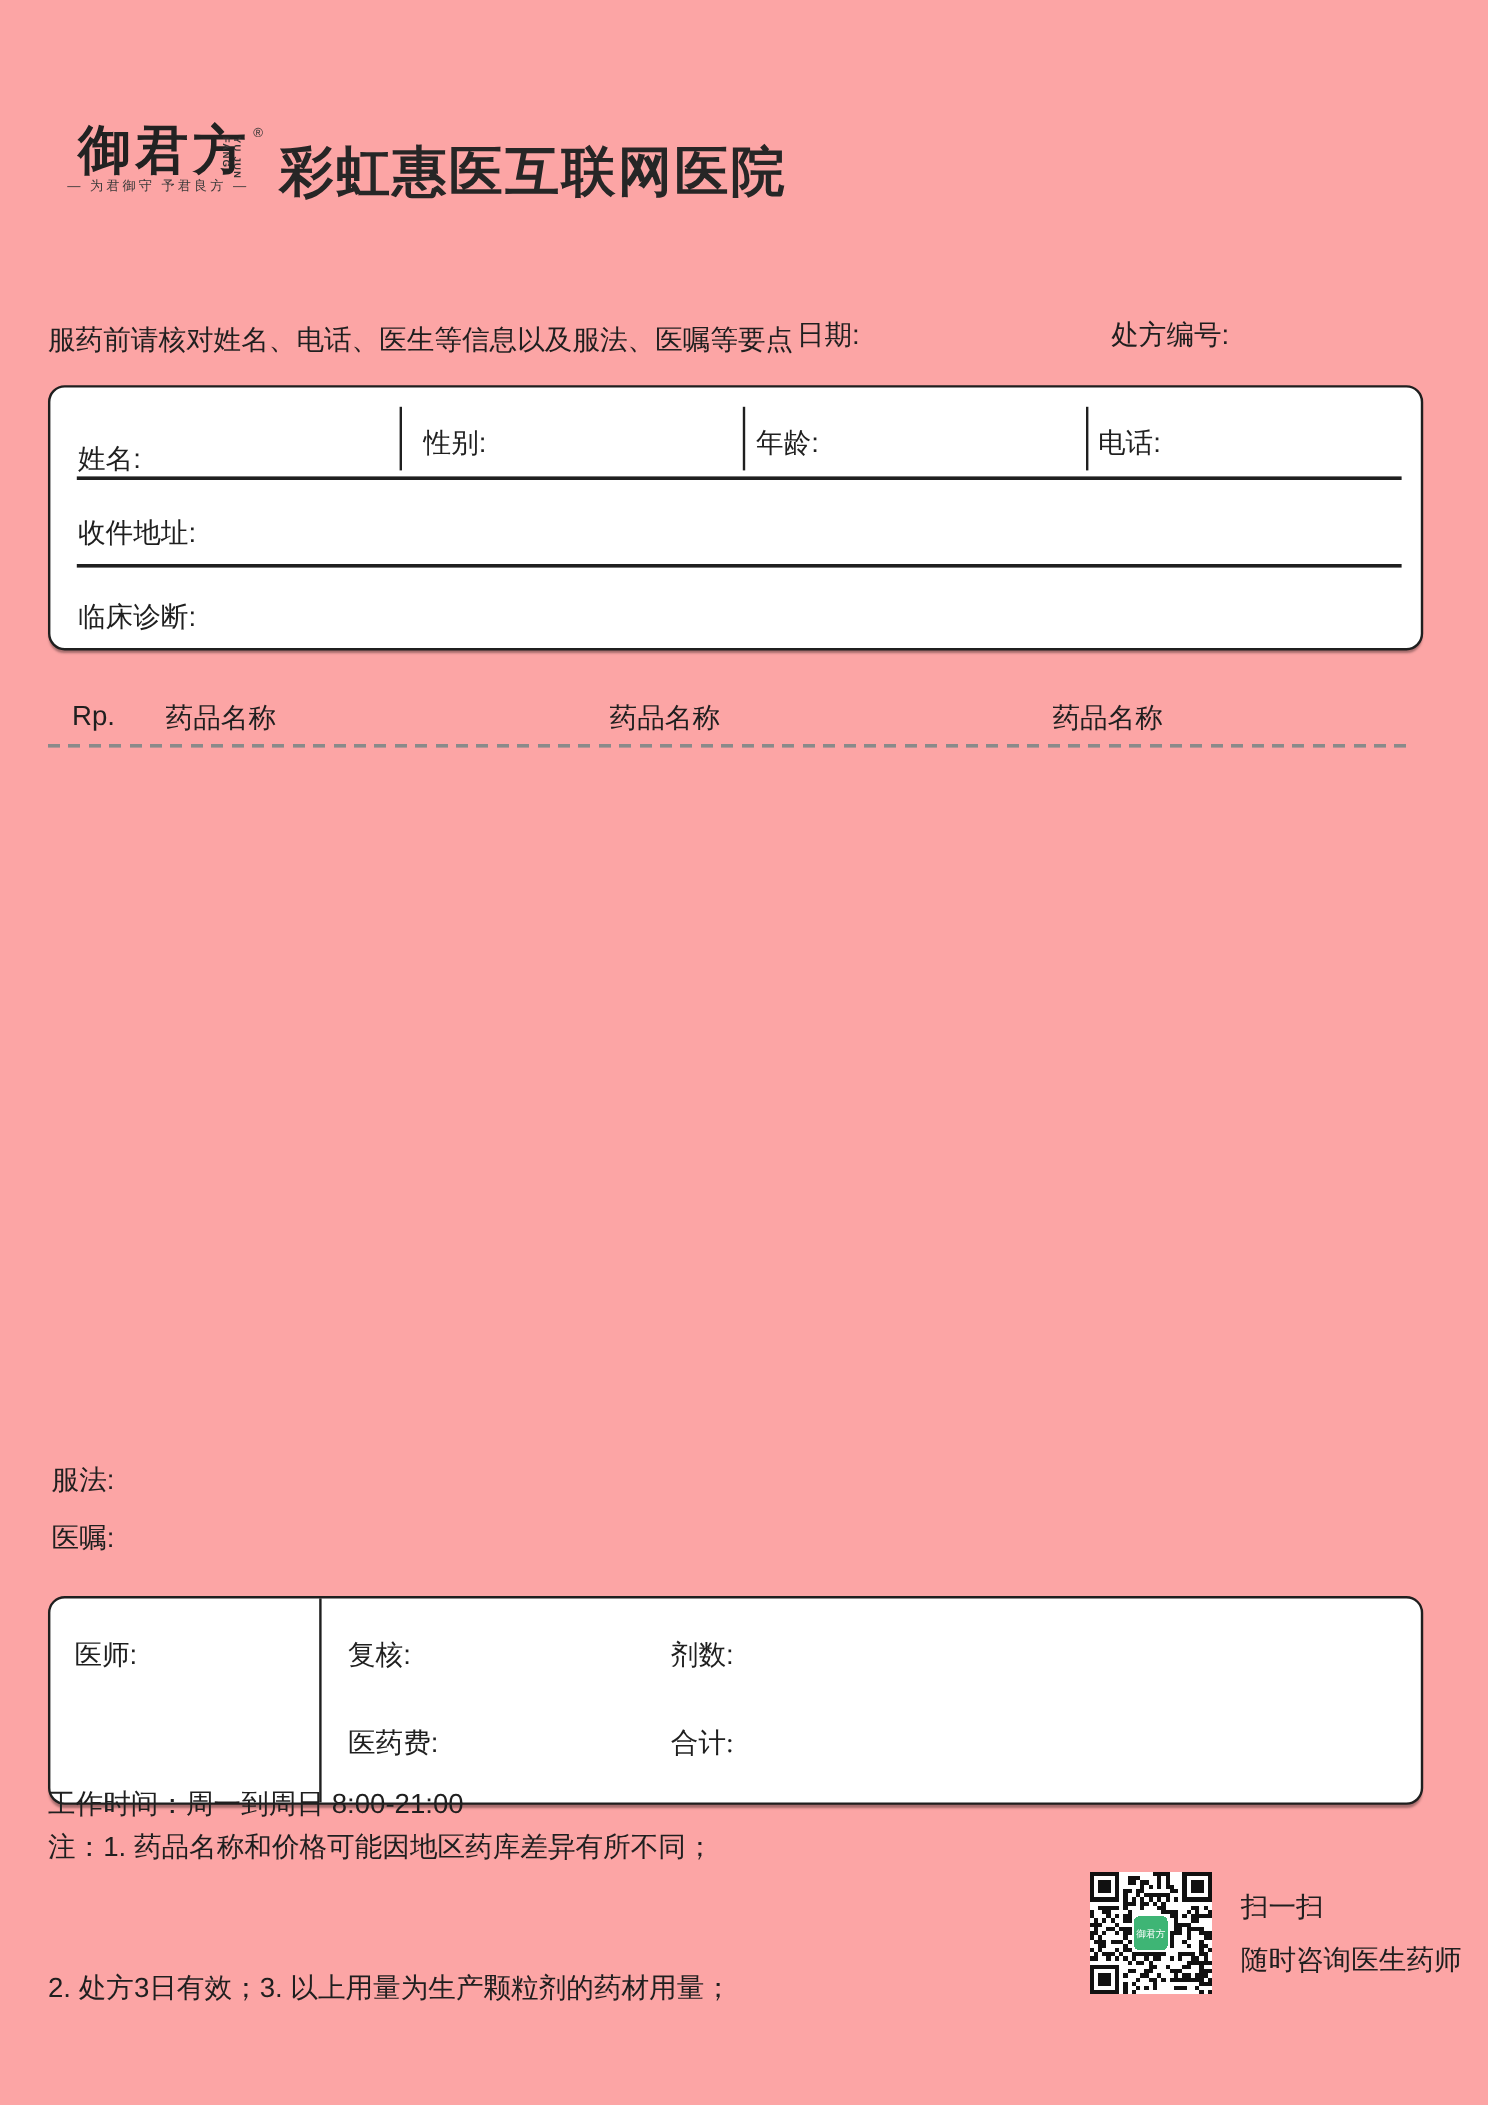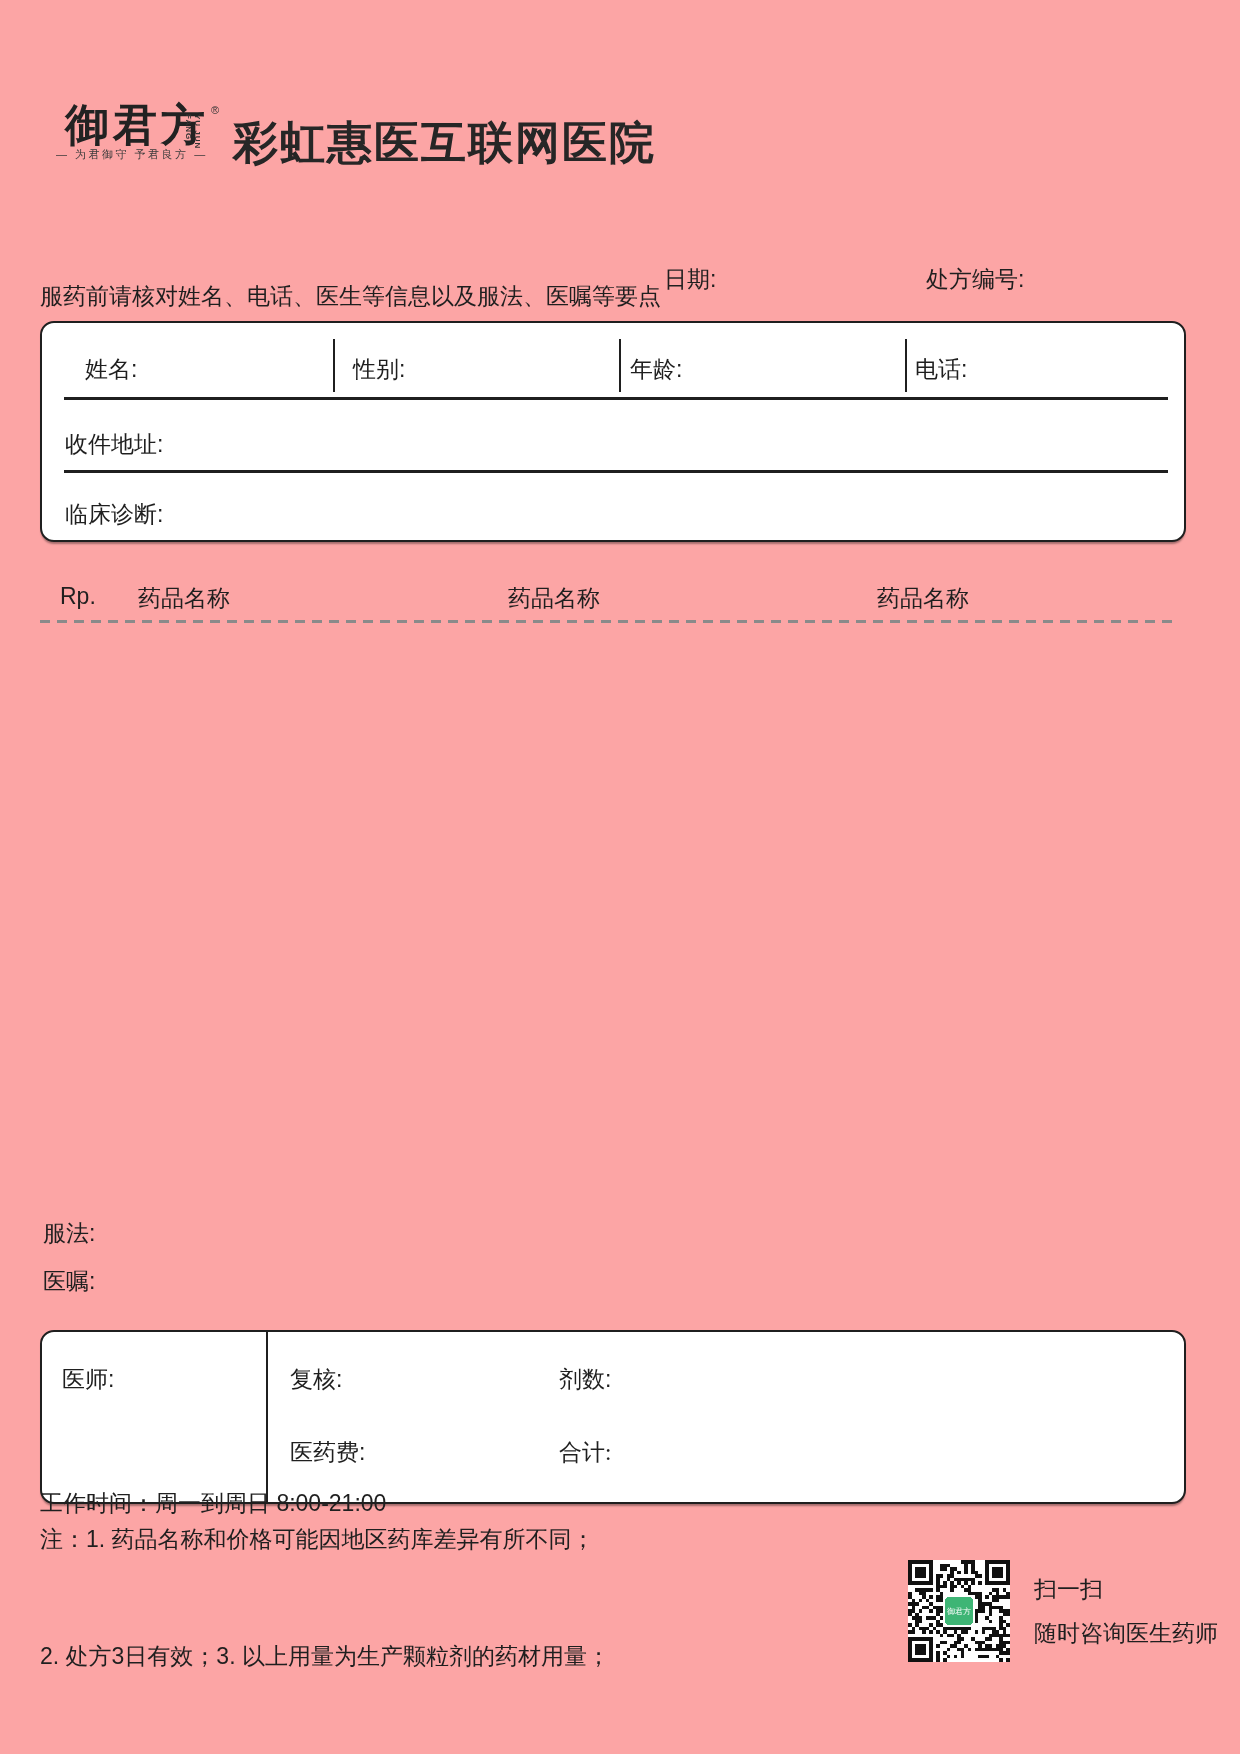--- a/index.html
+++ b/index.html
@@ -34,27 +34,27 @@
 
 <div class="page">
 
   <div class="abs" style="left:65px;top:96px;">
     <span class="logo-text">御君方</span><span class="logo-reg" style="position:relative;top:-26px;left:2px;">®</span>
   </div>
   <div class="abs logo-vertical" style="left:184px;top:114px;height:44px;">YU JUN FANG</div>
   <div class="abs logo-tagline" style="left:56px;top:147px;">— 为君御守 予君良方 —</div>
   <div class="abs hospital-name" style="left:233px;top:113px;">彩虹惠医互联网医院</div>
 
-  <div class="abs t" style="left:40px;top:281px;">服药前请核对姓名、电话、医生等信息以及服法、医嘱等要点</div>
+  <div class="abs t" style="left:40px;top:268px;">服药前请核对姓名、电话、医生等信息以及服法、医嘱等要点</div>
   <div class="abs t" style="left:664px;top:264px;">日期:</div>
   <div class="abs t" style="left:926px;top:264px;">处方编号:</div>
 
   <div class="box" style="left:40px;top:321px;width:1142px;height:217px;">
 
-    <div class="abs t" style="left:23px;top:31px;margin-left:20px;">姓名:</div>
+    <div class="abs t" style="left:23px;top:44px;">姓名:</div>
     <div class="abs t" style="left:311px;top:31px;">性别:</div>
     <div class="abs t" style="left:588px;top:31px;">年龄:</div>
     <div class="abs t" style="left:873px;top:31px;">电话:</div>
 
     <div class="vline" style="left:291px;top:16px;height:53px;"></div>
     <div class="vline" style="left:577px;top:16px;height:53px;"></div>
     <div class="vline" style="left:863px;top:16px;height:53px;"></div>
 
     <div class="hline" style="left:22px;right:16px;top:74px;"></div>
     <div class="abs t" style="left:23px;top:106px;">收件地址:</div>

